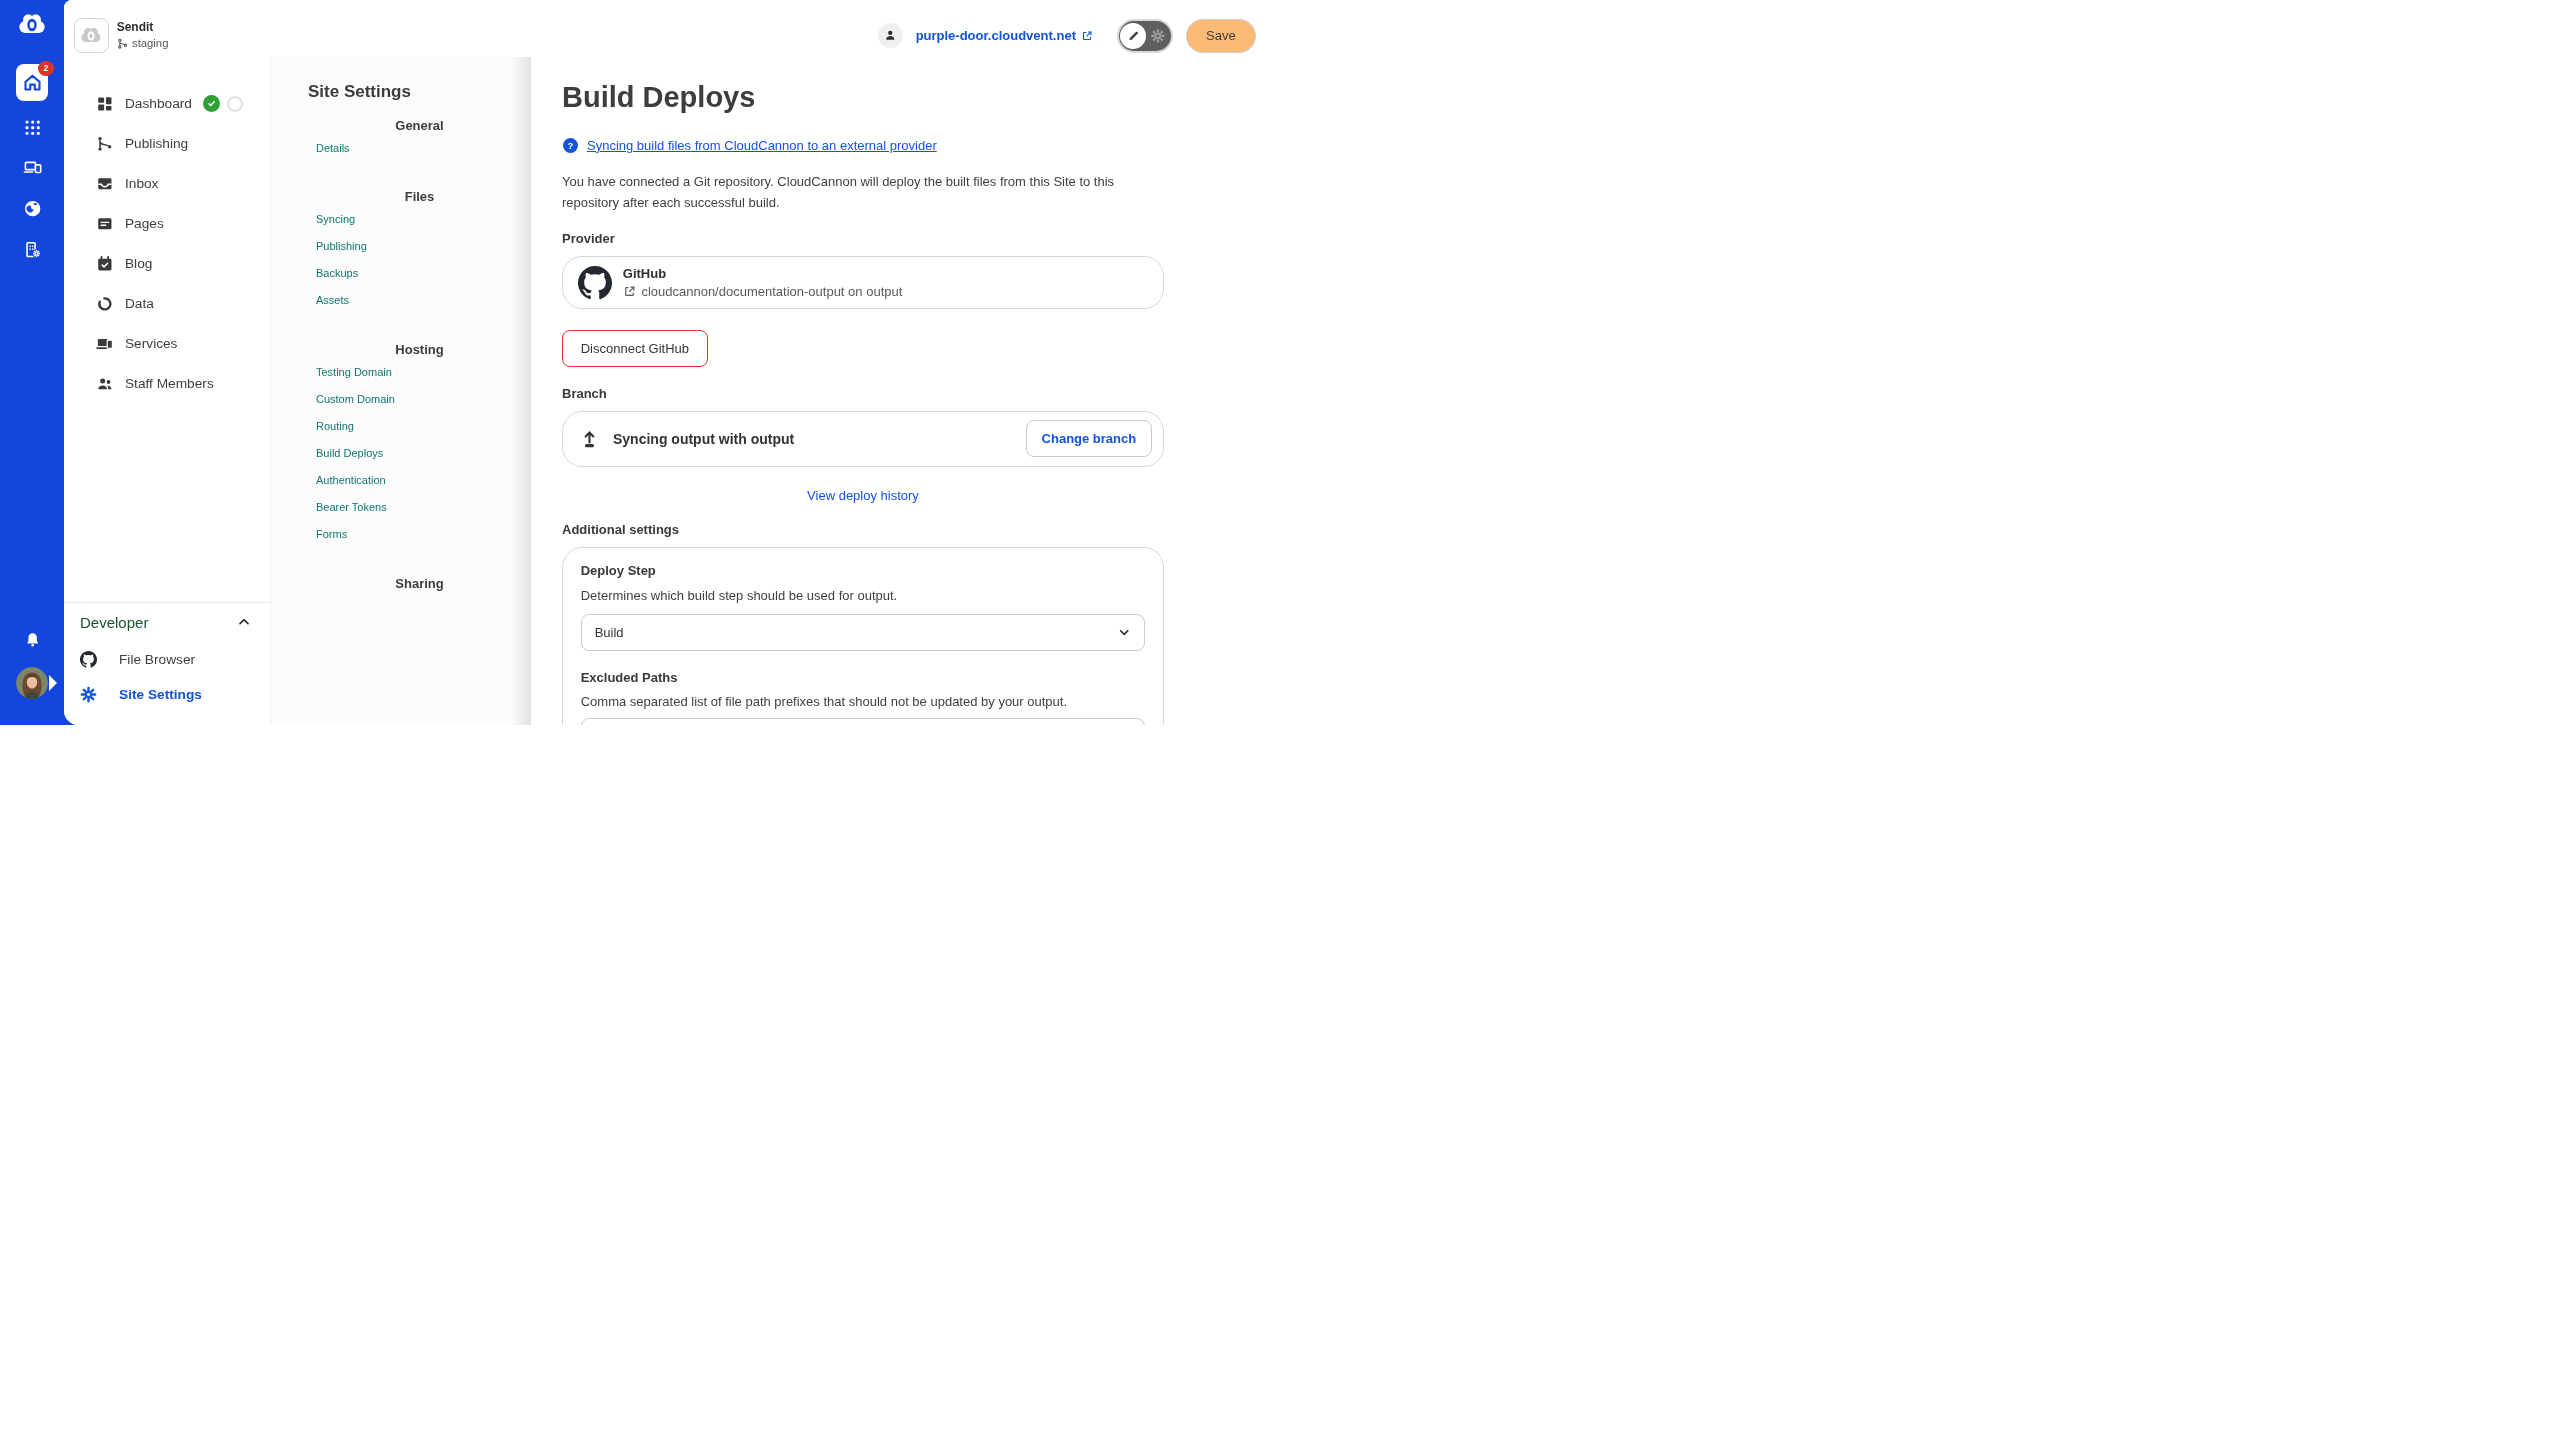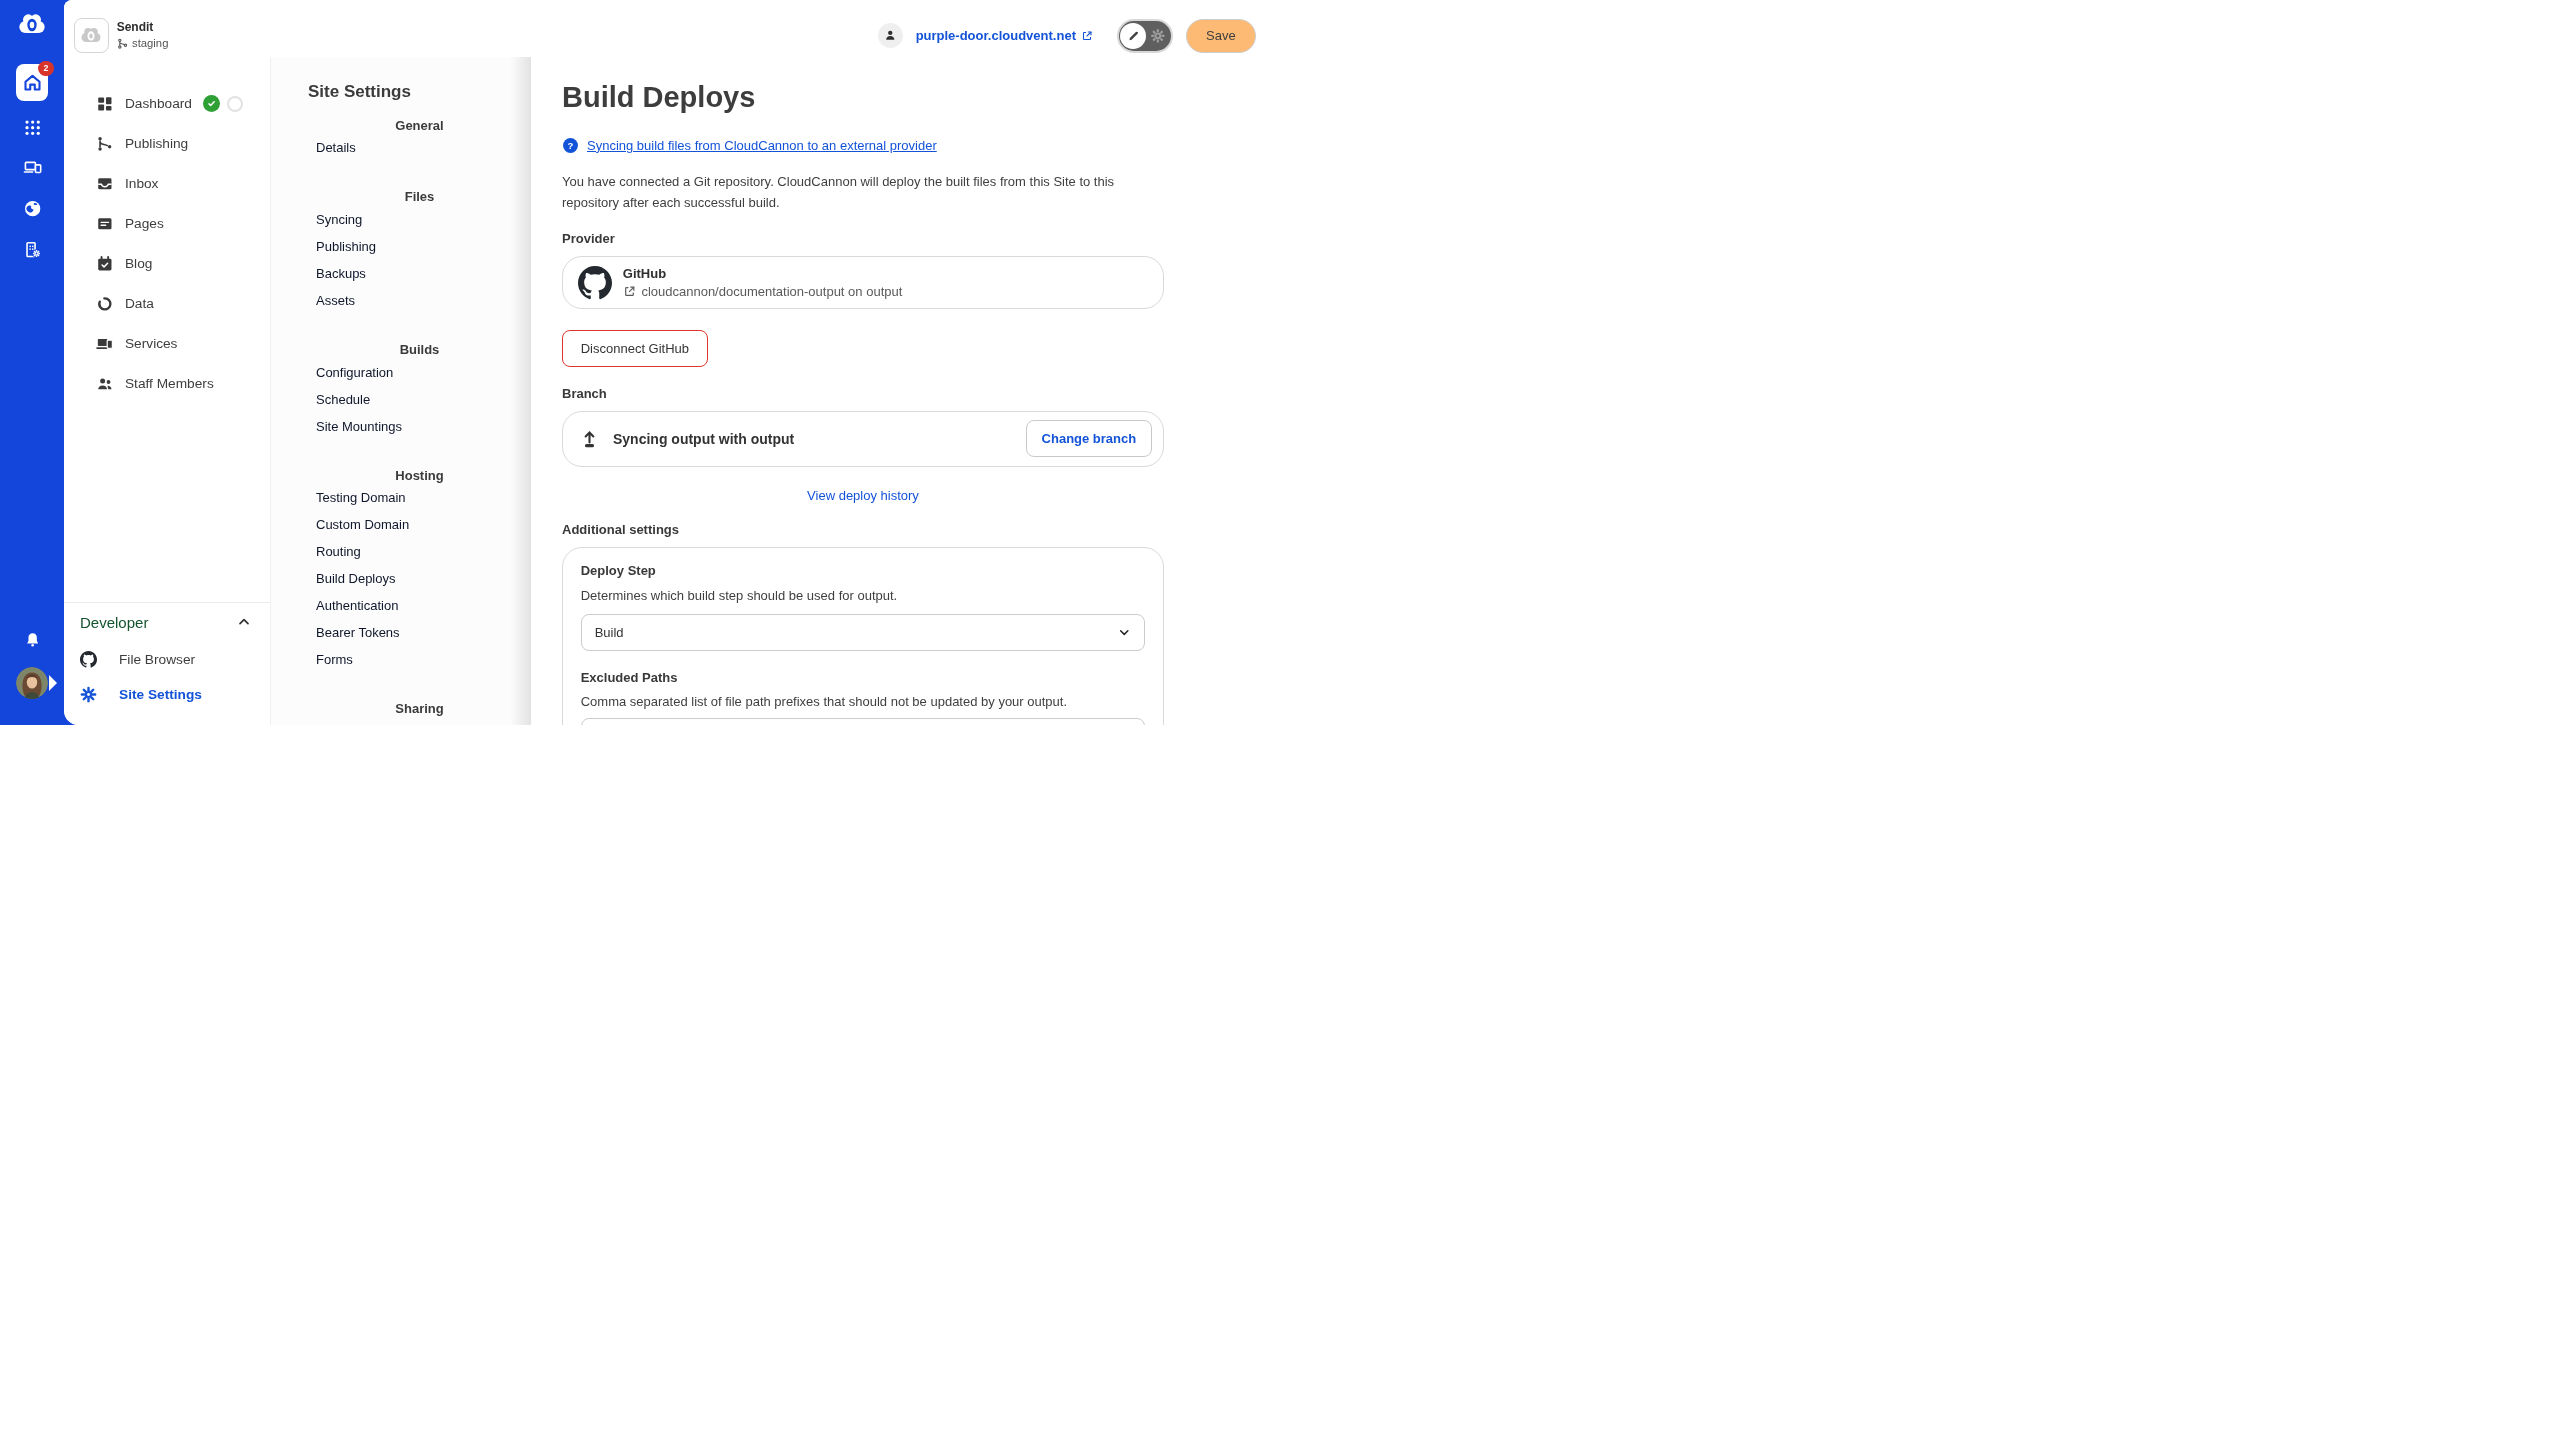--- a/index.html
+++ b/index.html
@@ -67,21 +67,21 @@
   .dev-item.active .lbl{color:var(--link);font-weight:700;}
   .dev-item .lbl{font-size:13.7px;color:#3D3D3D;}
 
   
   .set-col{position:absolute;left:206px;top:57px;bottom:0;width:261px;background:#FCFCFD;border-left:0.8px solid #F0F0F0;box-sizing:border-box;padding:24px 0 0 37px;overflow:hidden;}
   .set-col::after{content:"";position:absolute;top:0;right:0;bottom:0;width:21px;background:linear-gradient(to right,rgba(0,0,0,0),rgba(0,0,0,0.10));}
   .set-title{margin:0;font-size:17px;line-height:21px;font-weight:700;color:#3B3B3B;}
   .sec{margin-top:27px;text-align:center;}
   .sec.first{margin-top:14.5px;}
   .sec-h{font-size:13px;font-weight:700;color:#3B3B3B;height:17.7px;line-height:17.7px;}
-  .sec-item{height:27px;display:flex;align-items:center;padding-left:8px;font-size:13px;color:#0f172a;cursor:pointer;}
+  .sec-item{height:27px;display:flex;align-items:center;padding-left:8px;font-size:11px;color:#0f766e;cursor:pointer;}
 
   
   .content{position:absolute;left:467px;top:57px;right:0;bottom:0;background:#fff;overflow:hidden;padding:24px 0 0 31px;box-sizing:border-box;}
   .h1{margin:0 0 22.5px;font-size:29px;line-height:32px;font-weight:700;color:#3D3D3D;}
   .help-row{display:flex;align-items:center;gap:8px;height:19.3px;margin-bottom:16px;}
   .help-link{color:var(--link);font-size:13px;text-decoration:underline;cursor:pointer;}
   .desc{width:573px;margin:0 0 17.7px;font-size:13px;line-height:21px;color:var(--ink2);}
   .f-label{height:17.7px;line-height:17.7px;font-size:13px;font-weight:700;color:#393939;margin-bottom:8px;}
   .card{width:602px;border:1.2px solid var(--border);border-radius:20px;box-sizing:border-box;background:#fff;}
   .provider-card{height:53px;display:flex;align-items:center;gap:11.3px;padding:0 14.5px;}
@@ -420,26 +420,20 @@
       </div>
 
       <div class="sec">
         <div class="sec-h">Files</div>
         <div class="sec-item">Syncing</div>
         <div class="sec-item">Publishing</div>
         <div class="sec-item">Backups</div>
         <div class="sec-item">Assets</div>
       </div>
 
-      <div class="sec">
-        <div class="sec-h">Builds</div>
-        <div class="sec-item">Configuration</div>
-        <div class="sec-item">Schedule</div>
-        <div class="sec-item">Site Mountings</div>
-      </div>
 
       <div class="sec">
         <div class="sec-h">Hosting</div>
         <div class="sec-item">Testing Domain</div>
         <div class="sec-item">Custom Domain</div>
         <div class="sec-item">Routing</div>
         <div class="sec-item">Build Deploys</div>
         <div class="sec-item">Authentication</div>
         <div class="sec-item">Bearer Tokens</div>
         <div class="sec-item">Forms</div>

